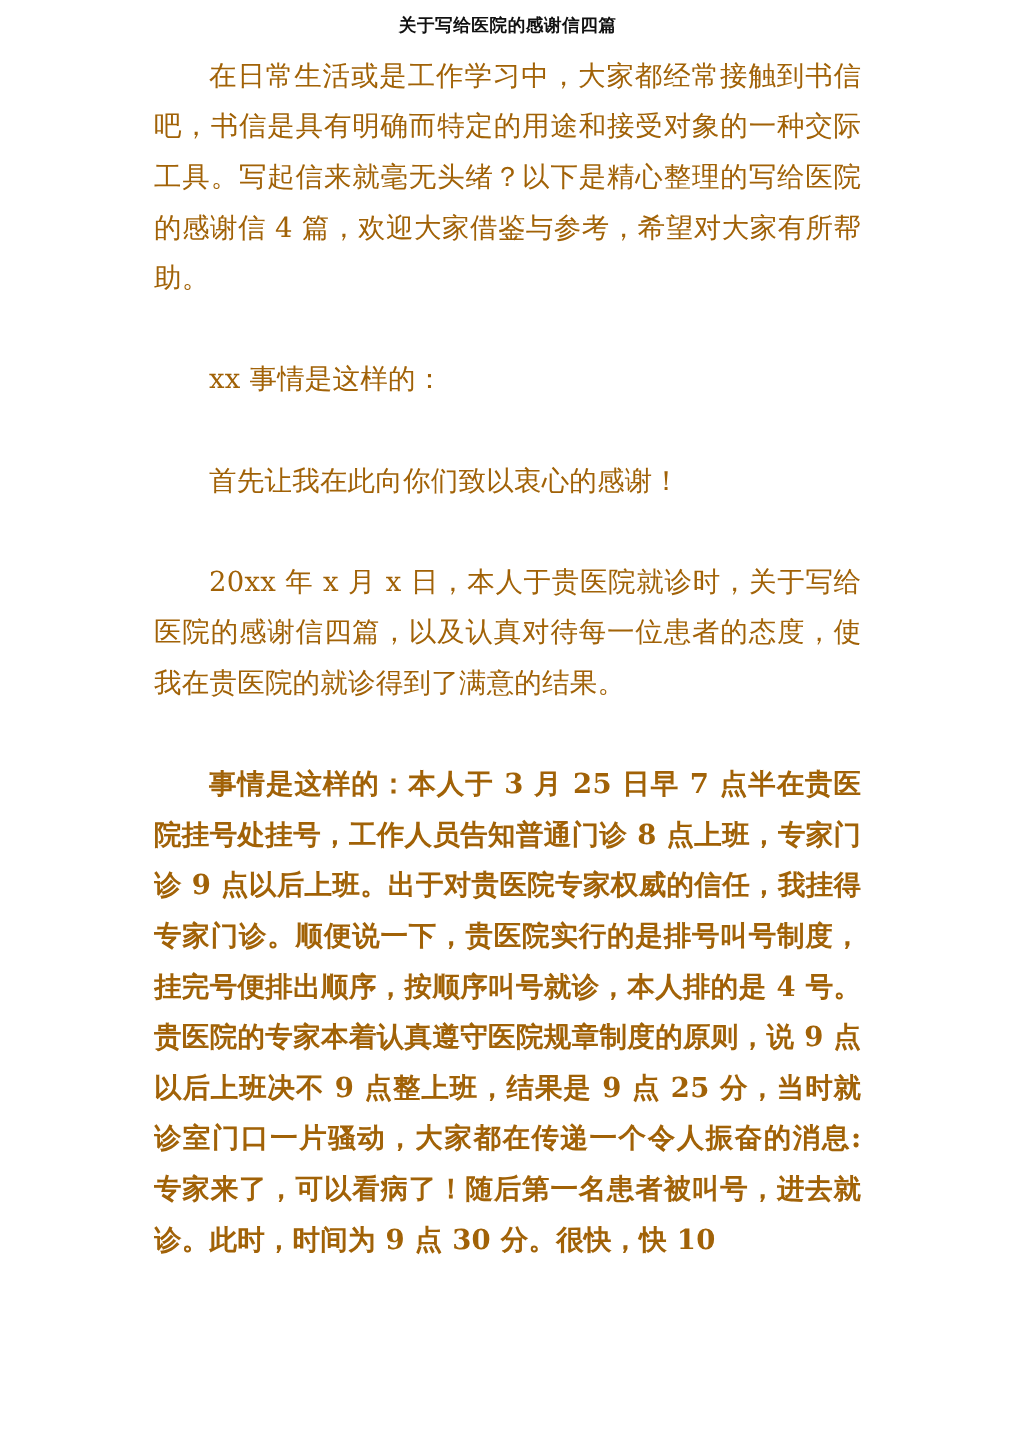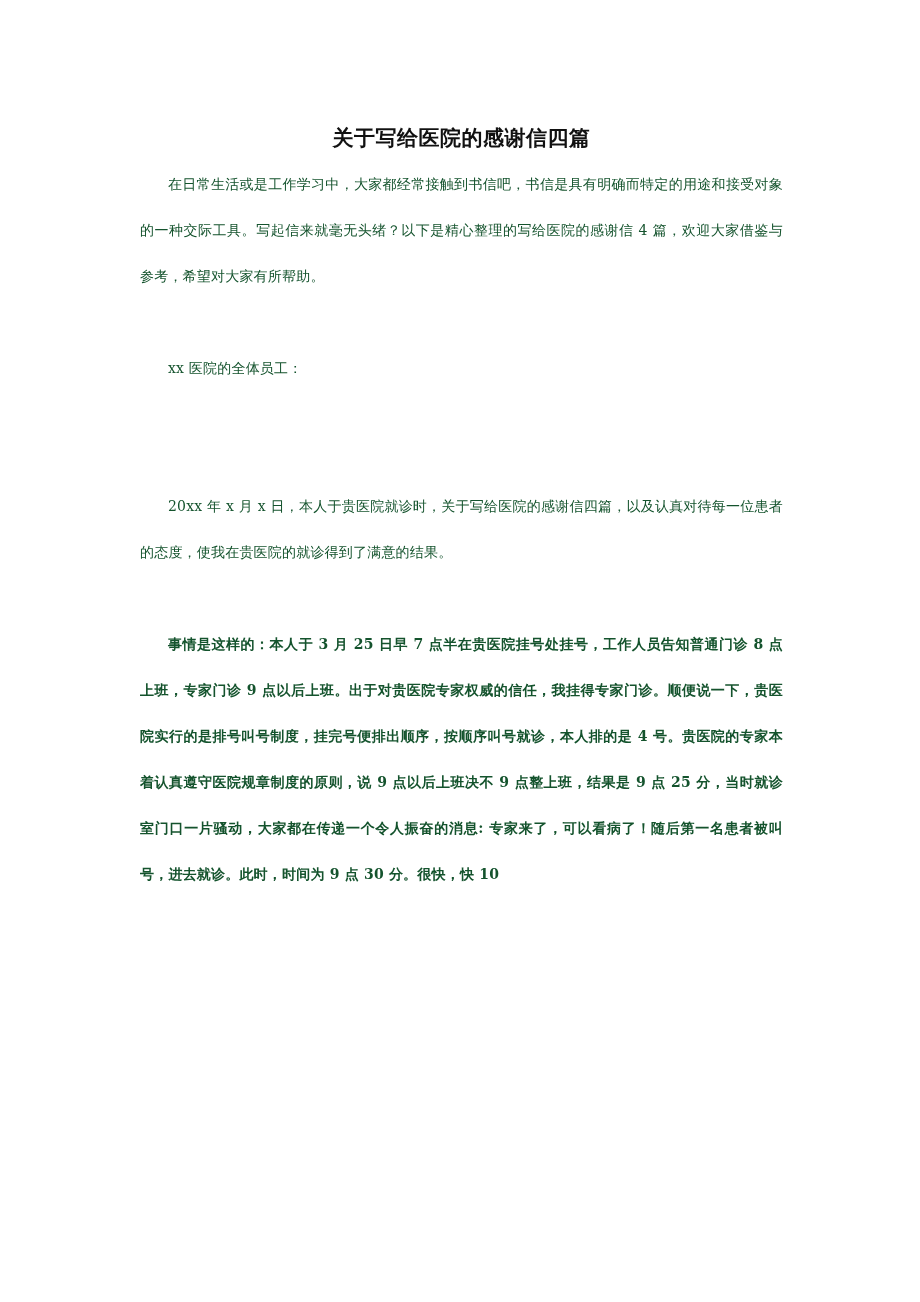--- a/index.html
+++ b/index.html
@@ -22,38 +22,37 @@
     background: #ffffff;
     box-sizing: border-box;
   }
   .content {
     position: absolute;
     left: 140px;
     top: 0;
     width: 643px;
   }
   .doc-title {
-    font-size: 21px;
+    font-size: 16px;
     font-weight: bold;
     text-align: center;
     line-height: 46px;
     margin: 0;
-    padding-top: 115px;
     letter-spacing: 0.5px;
     color: #111111;
   }
   p.para {
-    font-size: 14px;
+    font-size: 25px;
     line-height: 46px;
     margin: 0;
     text-align: justify;
     text-justify: inter-ideograph;
     text-align-last: left;
     letter-spacing: 0.2px;
-    color: #14532d;
+    color: #a16207;
     word-break: break-all;
   }
   p.indent {
     text-indent: 2em;
   }
   p.indent1 {
     text-indent: 2em;
   }
   .gap {
     height: 46px;
@@ -68,24 +67,25 @@
 
 <div class="page">
   <div class="content">
 
     <h1 class="doc-title">关于写给医院的感谢信四篇</h1>
 
     <p class="para indent">在日常生活或是工作学习中，大家都经常接触到书信吧，书信是具有明确而特定的用途和接受对象的一种交际工具。写起信来就毫无头绪？以下是精心整理的写给医院的感谢信 4 篇，欢迎大家借鉴与参考，希望对大家有所帮助。</p>
 
     <div class="gap"></div>
 
-    <p class="para indent1">xx 医院的全体员工：</p>
+    <p class="para indent1">xx 事情是这样的：</p>
 
     <div class="gap"></div>
 
+    <p class="para indent1">首先让我在此向你们致以衷心的感谢！</p>
 
     <div class="gap"></div>
 
     <p class="para indent">20xx 年 x 月 x 日，本人于贵医院就诊时，关于写给医院的感谢信四篇，以及认真对待每一位患者的态度，使我在贵医院的就诊得到了满意的结果。</p>
 
     <div class="gap"></div>
 
     <p class="para indent clip-last">事情是这样的：本人于 3 月 25 日早 7 点半在贵医院挂号处挂号，工作人员告知普通门诊 8 点上班，专家门诊 9 点以后上班。出于对贵医院专家权威的信任，我挂得专家门诊。顺便说一下，贵医院实行的是排号叫号制度，挂完号便排出顺序，按顺序叫号就诊，本人排的是 4 号。贵医院的专家本着认真遵守医院规章制度的原则，说 9 点以后上班决不 9 点整上班，结果是 9 点 25 分，当时就诊室门口一片骚动，大家都在传递一个令人振奋的消息: 专家来了，可以看病了！随后第一名患者被叫号，进去就诊。此时，时间为 9 点 30 分。很快，快 10</p>
 
   </div>

